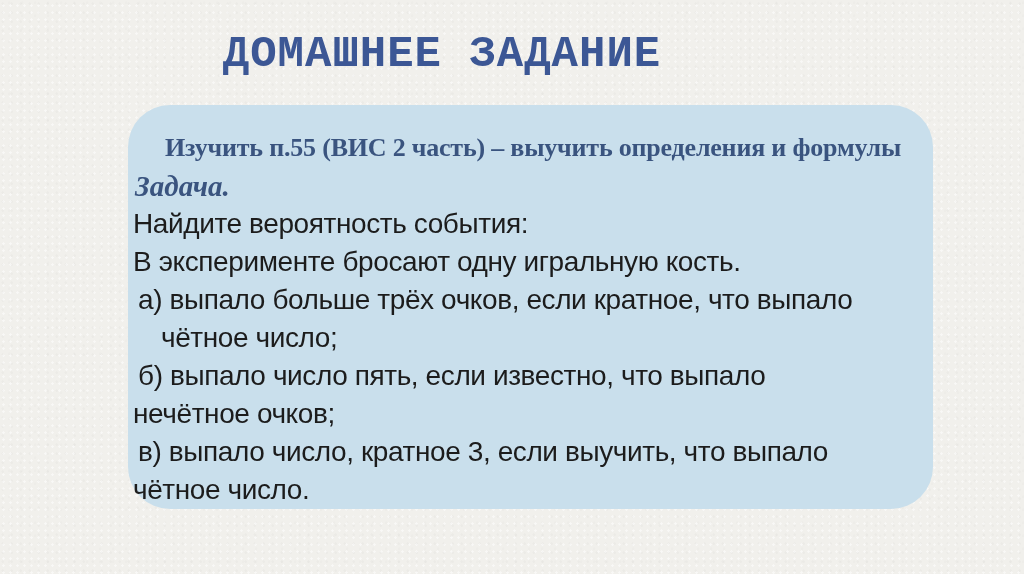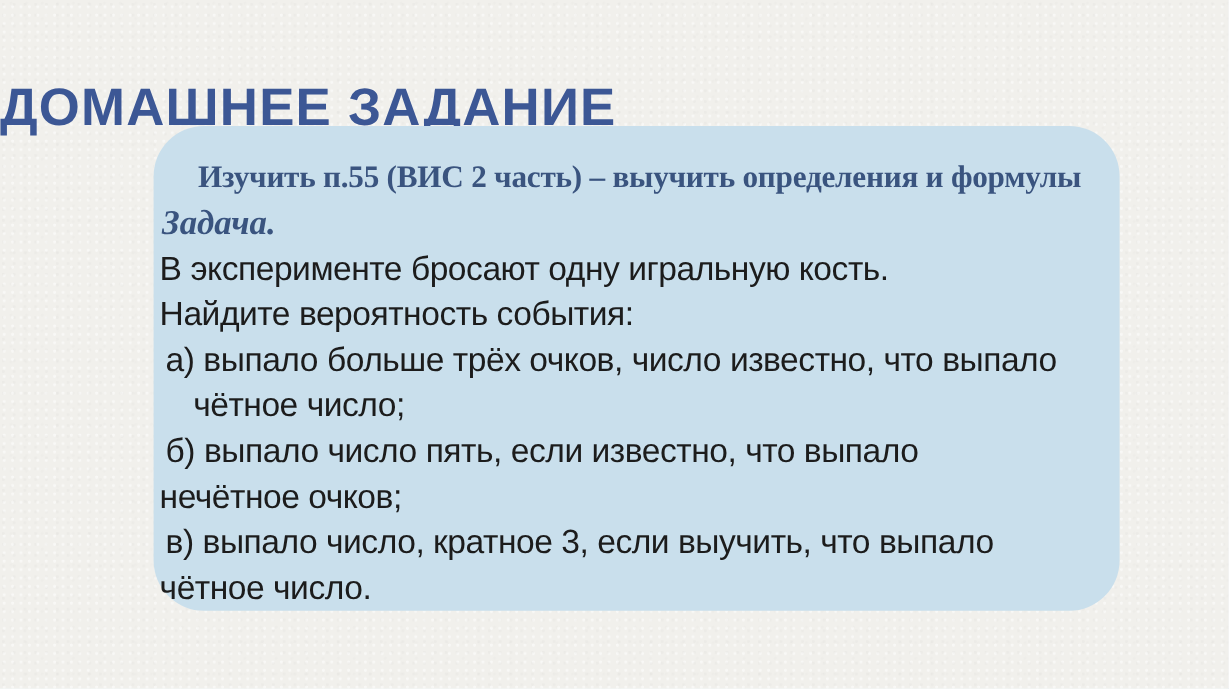--- a/index.html
+++ b/index.html
@@ -22,28 +22,27 @@
       radial-gradient(circle at 70% 20%, rgba(0,0,0,0.013) 1px, transparent 1.5px),
       radial-gradient(circle at 50% 80%, rgba(255,255,255,0.5) 1px, transparent 1.5px);
     background-size: 9px 9px, 13px 13px, 7px 7px;
   }
 
   .slide-title {
     position: absolute;
     top: 30px;
     left: 0;
     width: 884px;
-    text-align: left;
-    font-family: Liberation Sans, sans-serif;
+    text-align: center;
+    font-family: Liberation Mono, monospace;
     font-weight: bold;
     font-size: 44px;
     line-height: 48px;
     letter-spacing: 1px;
     color: #3c5795;
-    margin-top: 36px;
   }
 
   .homework-card {
     position: absolute;
     left: 128px;
     top: 105px;
     width: 805px;
     height: 404px;
     background: #c9dfec;
     border-radius: 42px;
@@ -89,25 +88,25 @@
 <div class="slide-canvas">
 
   <div class="slide-title">ДОМАШНЕЕ ЗАДАНИЕ</div>
 
   <div class="homework-card">
 
     <div class="card-line blue-serif header-line">Изучить п.55 (ВИС 2 часть) – выучить определения и формулы</div>
 
     <div class="card-line blue-serif task-label">Задача.</div>
 
+    <div class="card-line body-line">Найдите вероятность события:</div>
+
     <div class="card-line body-line">В эксперименте бросают одну игральную кость.</div>
 
-    <div class="card-line body-line">Найдите вероятность события:</div>
-
-    <div class="card-line body-line indent-item">а) выпало больше трёх очков, число известно, что выпало</div>
+    <div class="card-line body-line indent-item">а) выпало больше трёх очков, если кратное, что выпало</div>
 
     <div class="card-line body-line indent-cont">чётное число;</div>
 
     <div class="card-line body-line indent-item">б) выпало число пять, если известно, что выпало</div>
 
     <div class="card-line body-line">нечётное очков;</div>
 
     <div class="card-line body-line indent-item">в) выпало число, кратное 3, если выучить, что выпало</div>
 
     <div class="card-line body-line">чётное число.</div>

